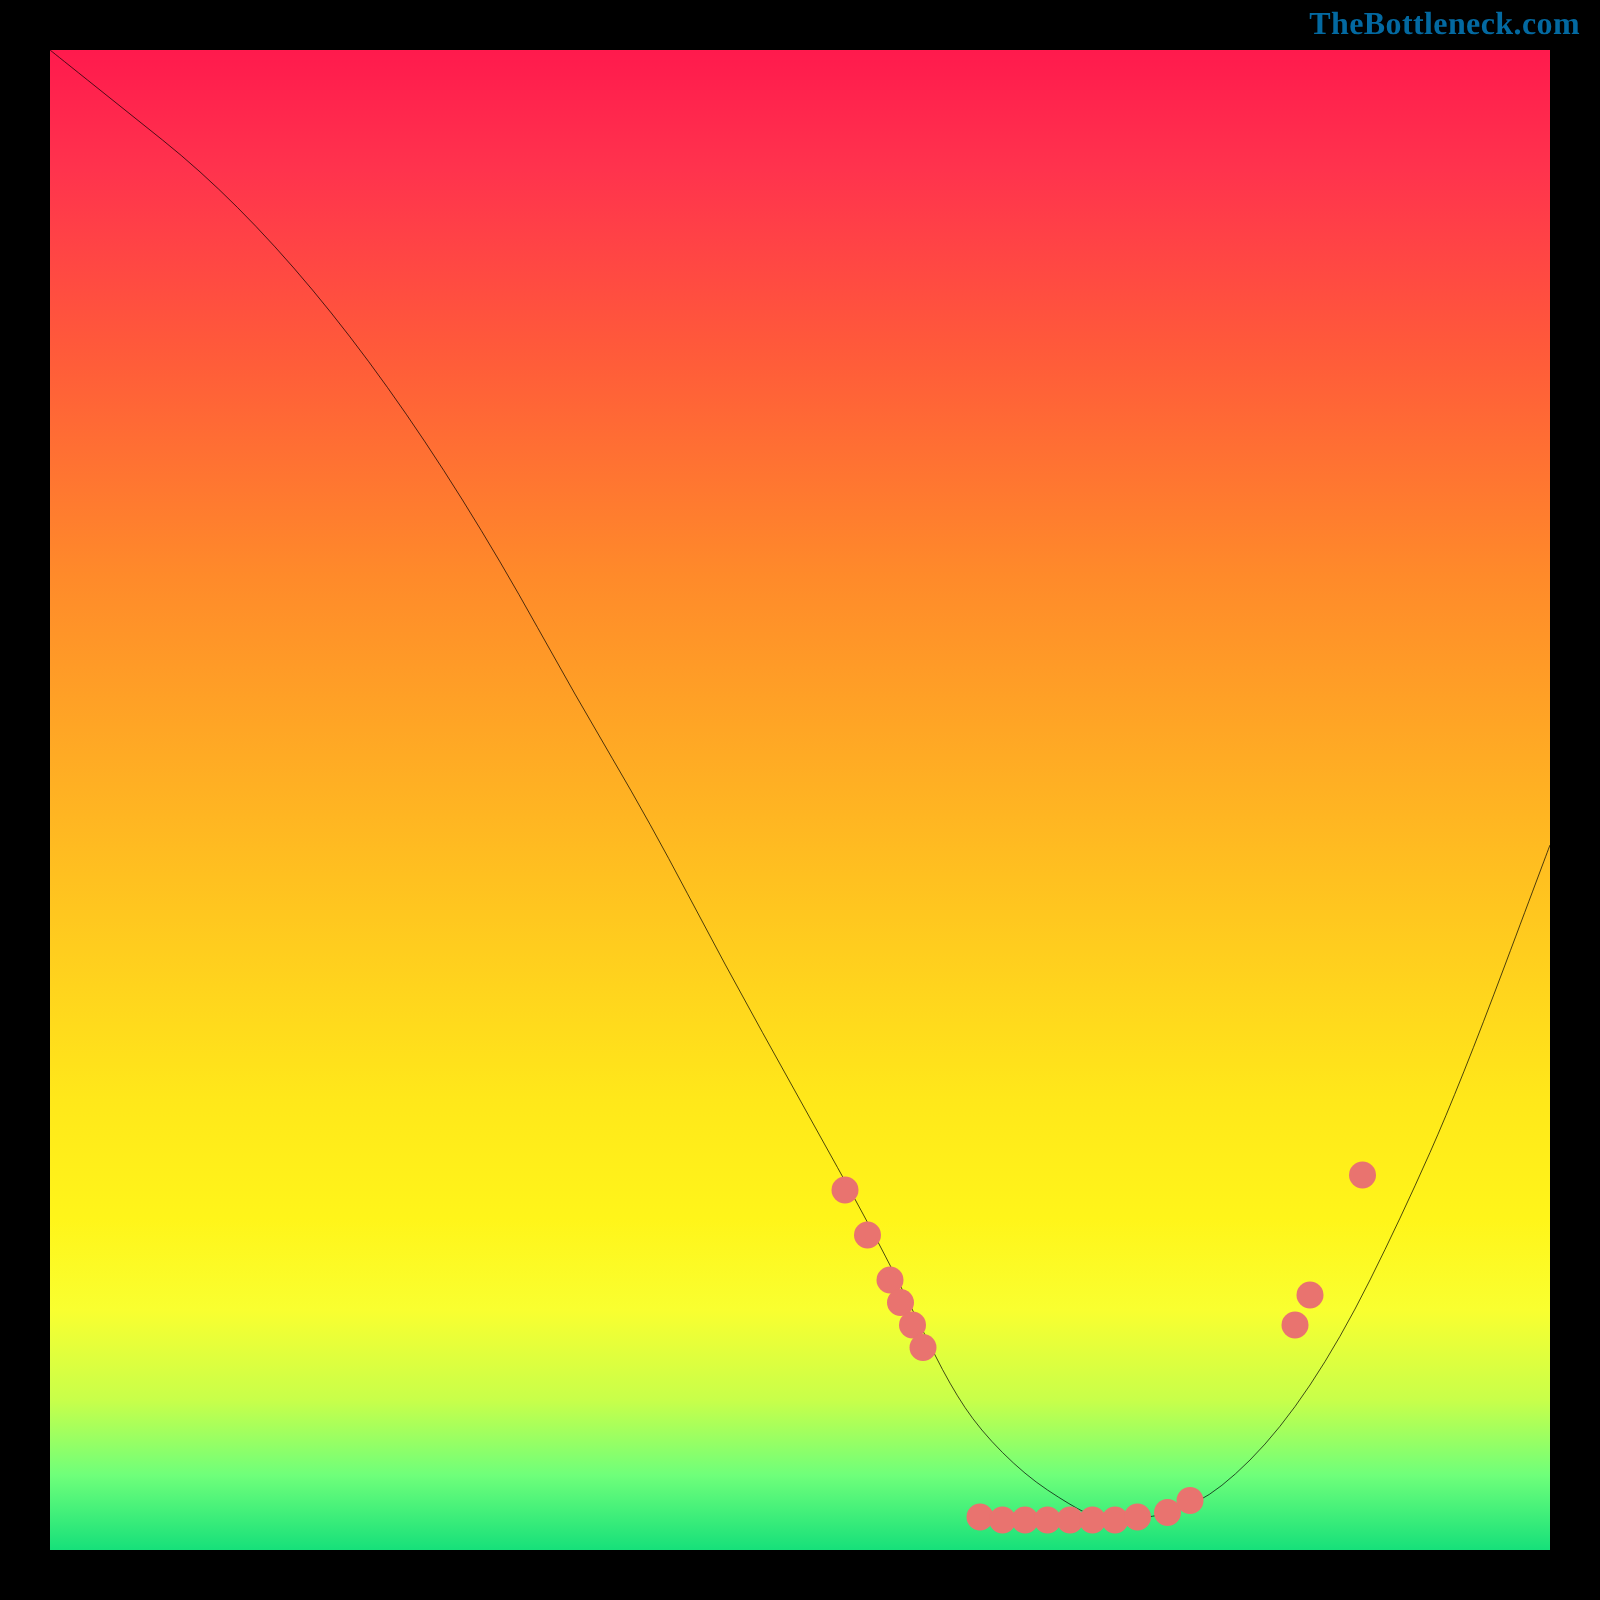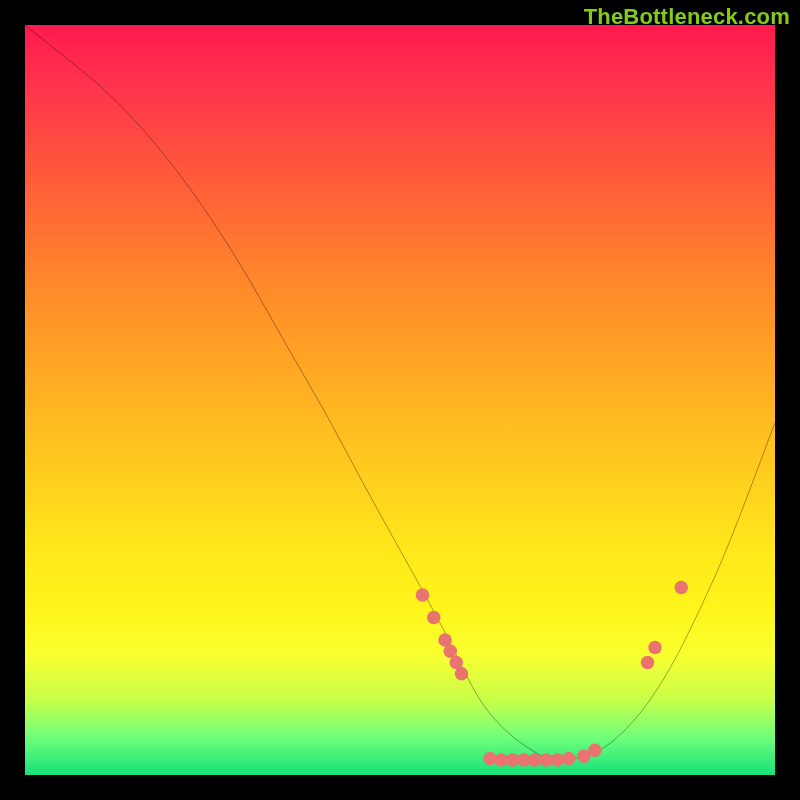--- a/index.html
+++ b/index.html
@@ -14,25 +14,26 @@
   .frame {
     position: relative;
     width: 800px;
     height: 800px;
     background: #000;
   }
   .watermark {
     position: absolute;
     top: 4px;
     right: 10px;
-    color: #84cc16;
-    font-size: 22px;
+    color: #0369a1;
+    font-size: 16px;
     font-weight: 600;
     letter-spacing: 0.2px;
     z-index: 10;
+    font-family: Liberation Serif, serif;
   }
   .plot-area {
     position: absolute;
     left: 25px;
     top: 25px;
     width: 750px;
     height: 750px;
     overflow: hidden;
   }
   .gradient-bg {

